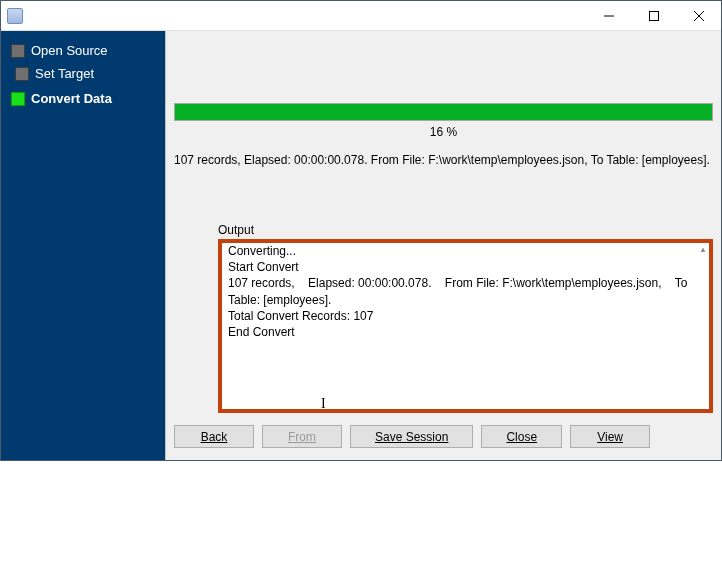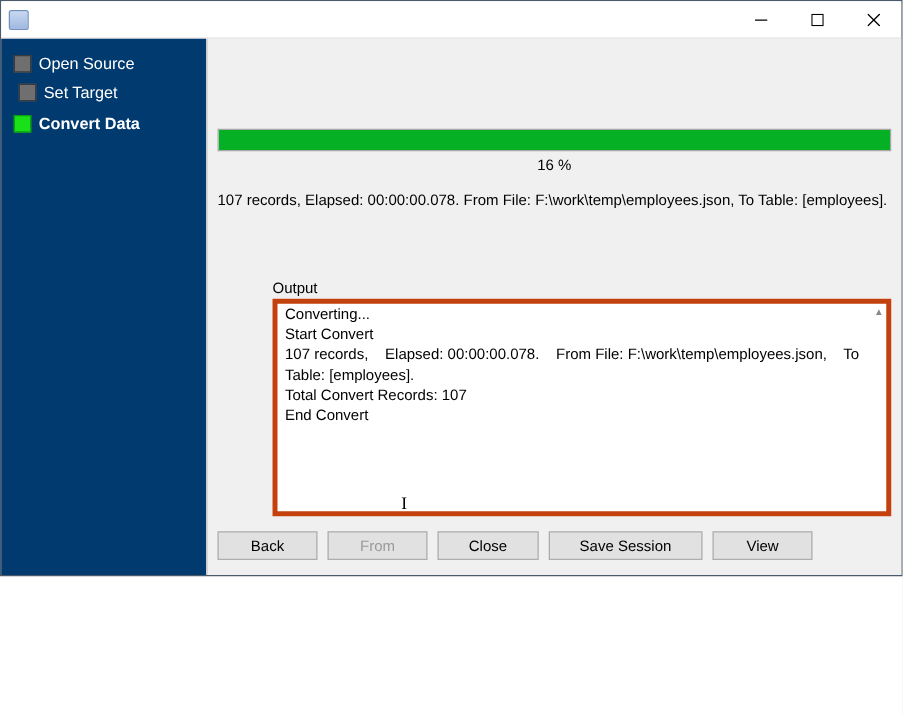--- a/index.html
+++ b/index.html
@@ -127,20 +127,21 @@
     border-left: 1px solid #c0c0c0;
     background: #f0f0f0;
   }
   .btn {
     min-width: 80px; height: 23px;
     border: 1px solid #adadad;
     background: #e1e1e1;
     font-size: 12px;
     padding: 0 24px;
     cursor: default;
+    text-decoration: underline;
   }
   .btn[disabled] { color: #9a9a9a; }
   .caret {
     position: absolute;
     left: 320px; top: 395px;
     font-size: 14px; color: #000;
     pointer-events: none;
     font-family: serif;
   }
   .scroll-hint {
@@ -222,21 +223,21 @@
 Start Convert
 107 records,    Elapsed: 00:00:00.078.    From File: F:\work\temp\employees.json,    To Table: [employees].
 Total Convert Records: 107
 End Convert</span><span class="scroll-hint">▴</span></div>
         </div>
       </div>
 
       <div class="button-row">
         <button class="btn">Back</button>
         <button class="btn" disabled="">From</button>
+        <button class="btn" style="min-width:96px">Save Session</button>
         <button class="btn">Close</button>
-        <button class="btn" style="min-width:96px">Save Session</button>
         <button class="btn">View</button>
       </div>
     </div>
   </div>
 
   <span class="caret">I</span>
 </div>
 
 </body></html>

